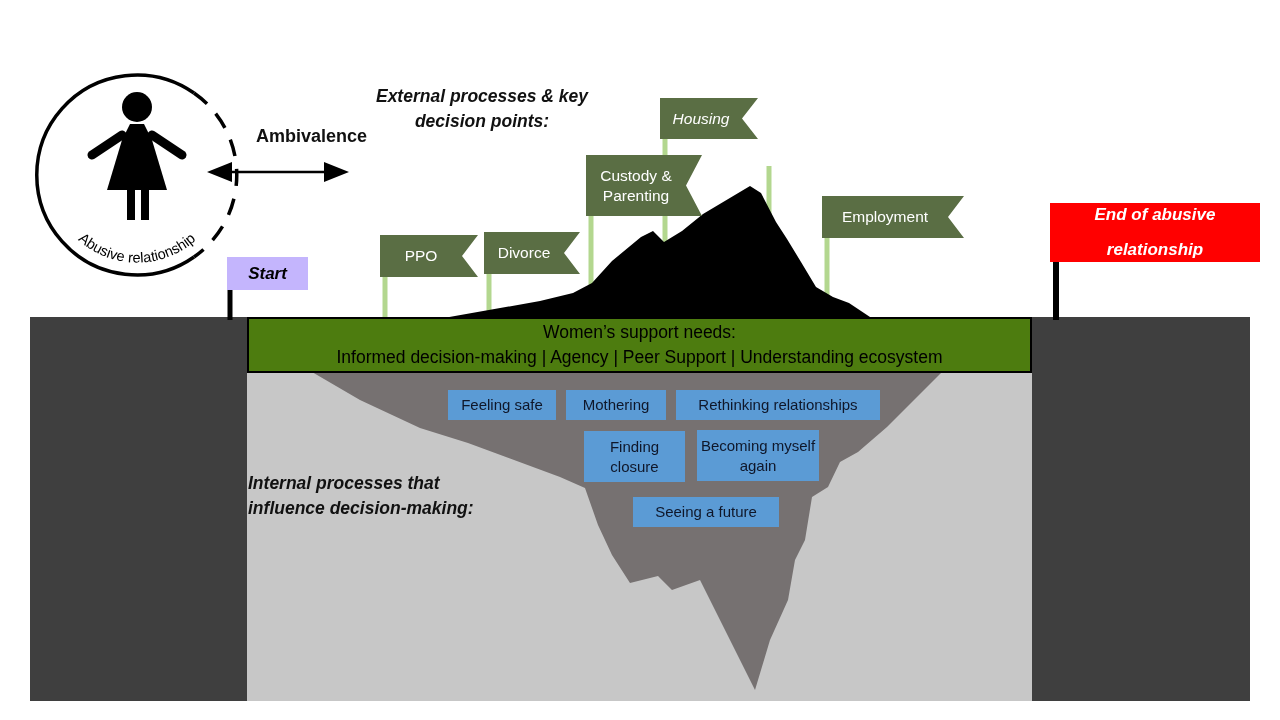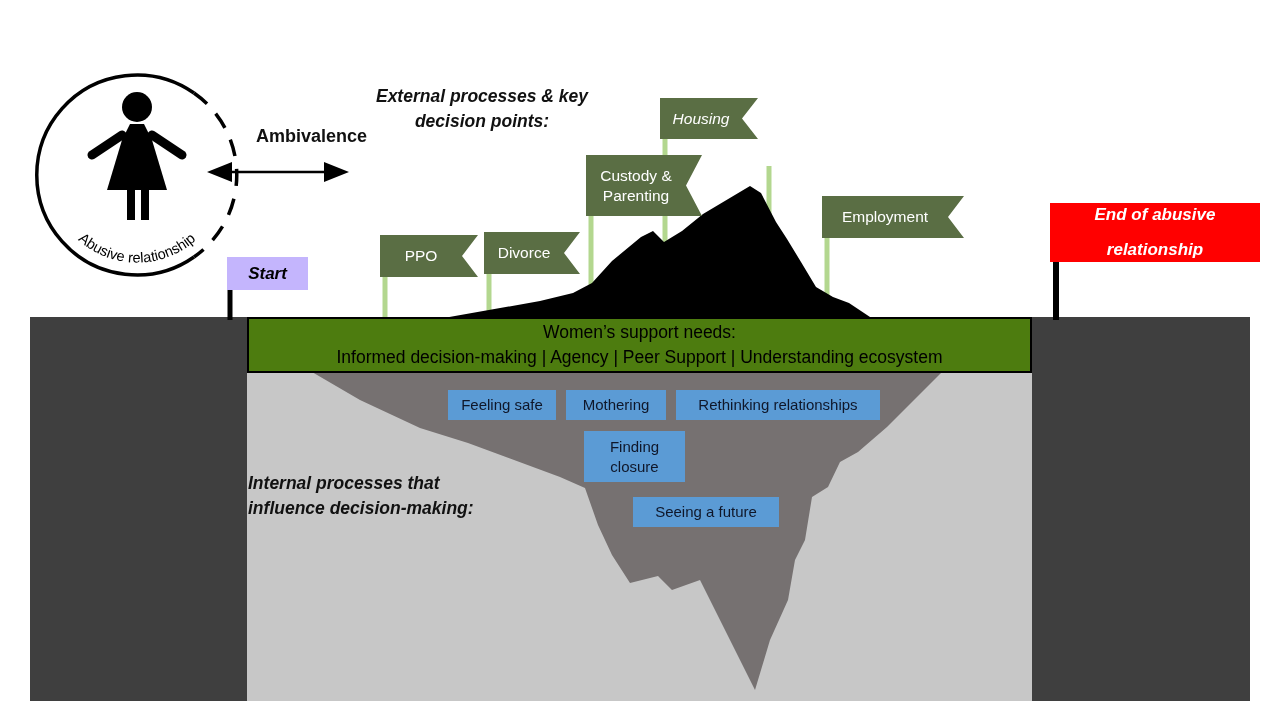--- a/index.html
+++ b/index.html
@@ -136,17 +136,20 @@
   </div>
   <div class="need" style="left:566px; top:390px; width:100px; height:30px;">
     <span>Mothering</span>
   </div>
   <div class="need" style="left:676px; top:390px; width:204px; height:30px;">
     <span>Rethinking relationships</span>
   </div>
   <div class="need" style="left:584px; top:431px; width:101px; height:51px;">
     <span>Finding closure</span>
   </div>
+  <div class="need" style="left:697px; top:430px; width:122px; height:51px;">
+    <span>Becoming myself again</span>
+  </div>
   <div class="need" style="left:633px; top:497px; width:146px; height:30px;">
     <span>Seeing a future</span>
   </div>
 
 </div>
 
 </body></html>

